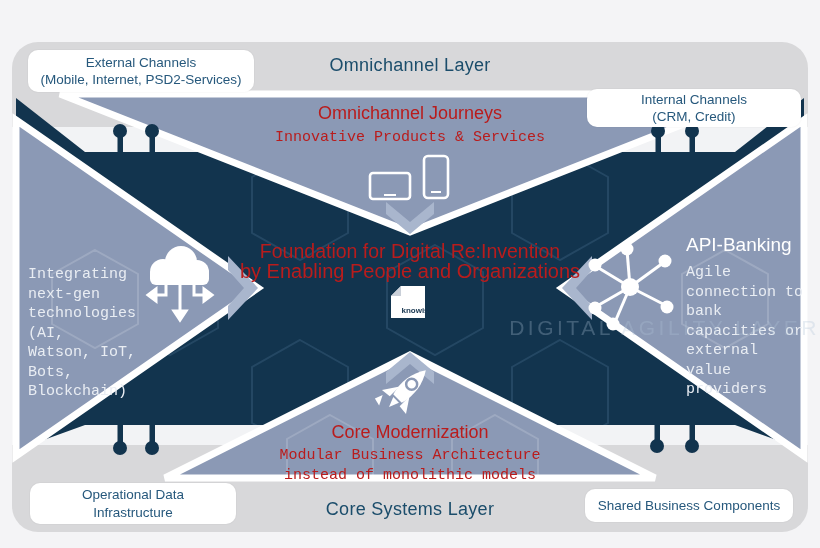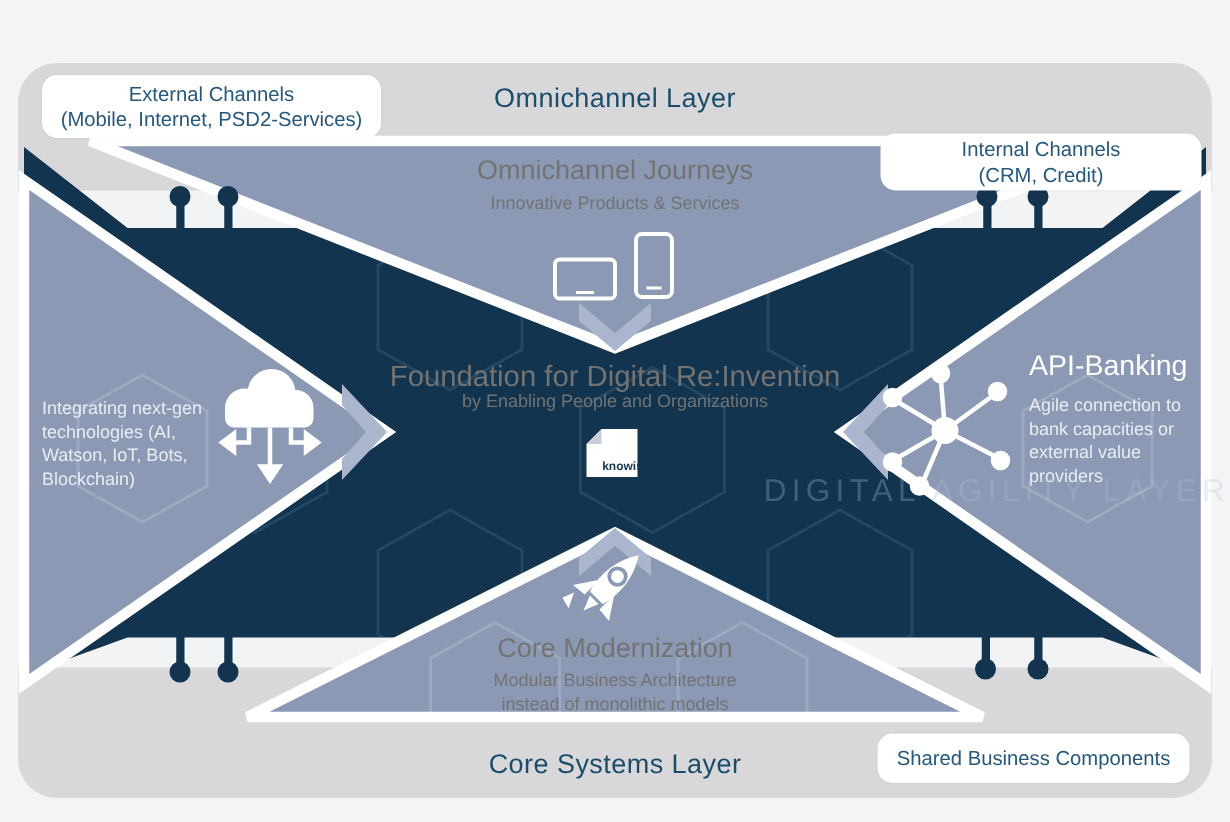--- a/index.html
+++ b/index.html
@@ -5,22 +5,22 @@
   html,body{margin:0;padding:0;background:#f4f4f6;}
   #stage{position:relative;width:820px;height:548px;background:#f4f4f6;overflow:hidden;
          font-family:"Liberation Sans",sans-serif;}
   .abs{position:absolute;}
   .txt{white-space:pre-line;}
   .band-label{color:#1b4d6b;font-size:18px;letter-spacing:.3px;text-align:center;width:100%;}
   .white-box{background:#fff;border-radius:10px;color:#26587c;font-size:13.5px;line-height:1.28;
              display:flex;align-items:center;justify-content:center;text-align:center;
              box-shadow:0 0 0 1px rgba(0,0,0,0.02);}
   .sec-title{color:#ffffff;font-size:19px;}
-  .sec-sub{color:#e9edf3;font-size:12px;line-height:1.3;}
-  .center-text{text-align:center;width:100%;color:#737373;}
+  .sec-sub{color:#e9edf3;font-size:15px;line-height:1.3;font-family:Liberation Mono, monospace;}
+  .center-text{text-align:center;width:100%;color:#b91c1c;}
   .watermark{color:rgba(174,195,215,0.30);font-size:21px;letter-spacing:3.5px;text-align:right;width:100%;}
   .knowis-label{font-size:8px;font-weight:bold;color:#16354f;text-align:center;width:48px;}
 </style>
 </head>
 <body>
 
 <div id="stage">
 
   <svg class="abs" style="left:0;top:0" width="820" height="548" viewBox="0 0 820 548">
     <defs>
@@ -193,26 +193,28 @@
 Watson, IoT, Bots,
 Blockchain)</div>
 
   <div class="abs sec-title" style="left:686px;top:234px;">API-Banking</div>
   <div class="abs sec-sub txt" style="left:686px;top:263px;width:120px;">Agile connection to
 bank capacities or
 external value
 providers</div>
 
   <div class="abs center-text" style="left:0;top:240px;font-size:19.5px;">Foundation for Digital Re:Invention</div>
-  <div class="abs center-text" style="left:0;top:260px;font-size:12px;">by Enabling People and Organizations</div>
+  <div class="abs center-text" style="left:0;top:260px;font-size:20px;">by Enabling People and Organizations</div>
   <div class="abs knowis-label" style="left:391px;top:306px;">knowis</div>
   <div class="abs watermark" style="left:0;top:316px;">DIGITAL AGILITY LAYER</div>
 
   <div class="abs center-text sec-title" style="left:0;top:422px;font-size:18px;">Core Modernization</div>
   <div class="abs center-text sec-sub txt" style="left:0;top:446px;">Modular Business Architecture
 instead of monolithic models</div>
 
+  <div class="abs white-box txt" style="left:30px;top:483px;width:206px;height:41px;">Operational Data
+Infrastructure</div>
 
   <div class="abs white-box" style="left:585px;top:489px;width:208px;height:33px;">Shared Business Components</div>
 
   <div class="abs band-label txt" style="left:0;top:499px;">Core Systems Layer</div>
 
 </div>
 
 </body></html>

